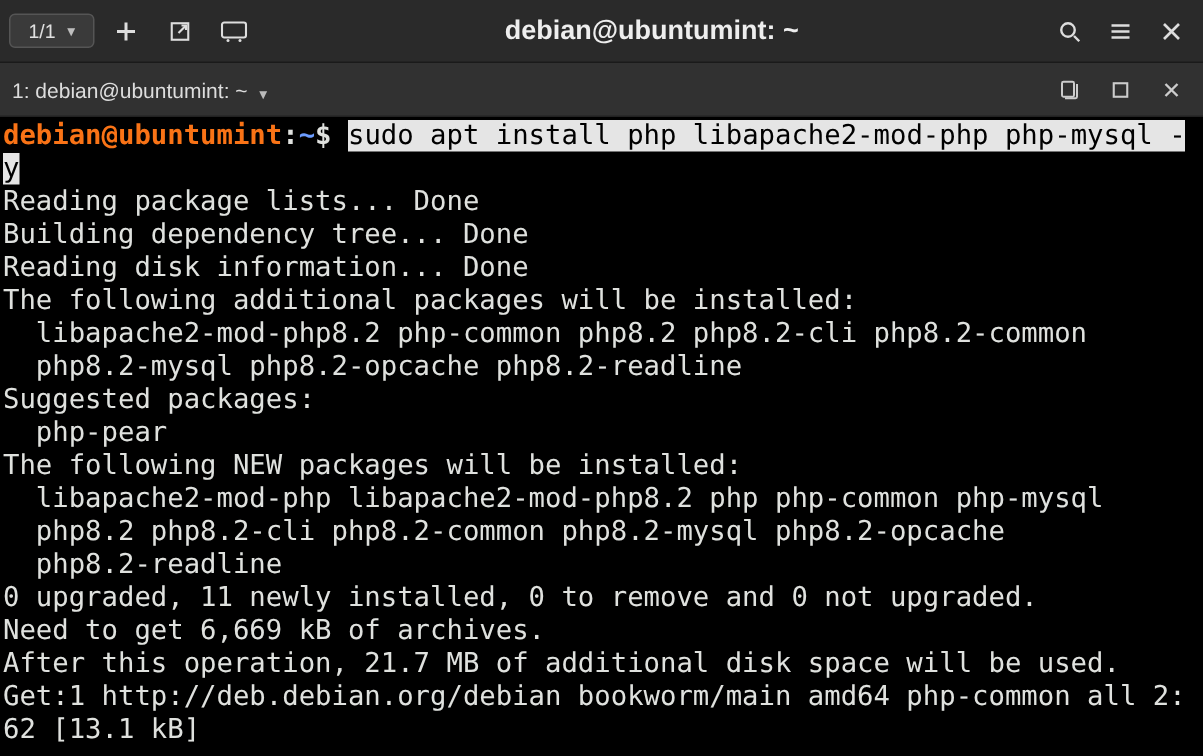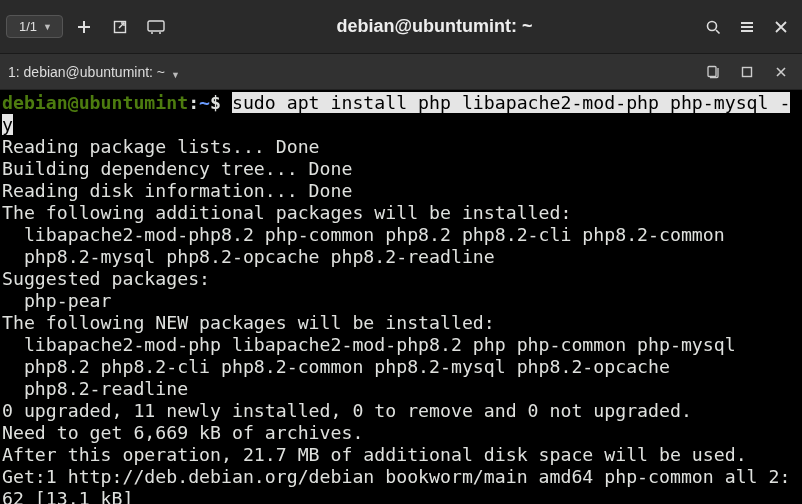--- a/index.html
+++ b/index.html
@@ -7,21 +7,21 @@
     width: 802px;
     height: 504px;
     background: #2e2e2e;
     font-family: "DejaVu Sans Mono", "Liberation Mono", monospace;
     overflow: hidden;
     color: #e0e0e0;
   }
 
   
   .titlebar {
-    height: 54px;
+    height: 42px;
     background: #2a2a2a;
     display: flex;
     align-items: center;
     padding: 0 6px;
     gap: 6px;
     border-bottom: 1px solid #1a1a1a;
   }
   .tab-counter {
     background: #3a3a3a;
     border: 1px solid #555;
@@ -84,21 +84,21 @@
     background: #000;
     height: calc(504px - 42px - 36px);
     padding: 2px 2px;
     font-size: 18.2px;
     line-height: 22px;
     white-space: pre;
     letter-spacing: 0px;
     color: #dfe1de;
     overflow: hidden;
   }
-  .prompt-user { color: #4d7c0f; font-weight: bold; }
+  .prompt-user { color: #f97316; font-weight: bold; }
   .prompt-colon { color: #dfe1de; font-weight: bold; }
   .prompt-path { color: #6b9cff; font-weight: bold; }
   .cmd-hl {
     background: #e5e5e5;
     color: #000;
   }
 
   
   svg { display: block; }
 </style>

